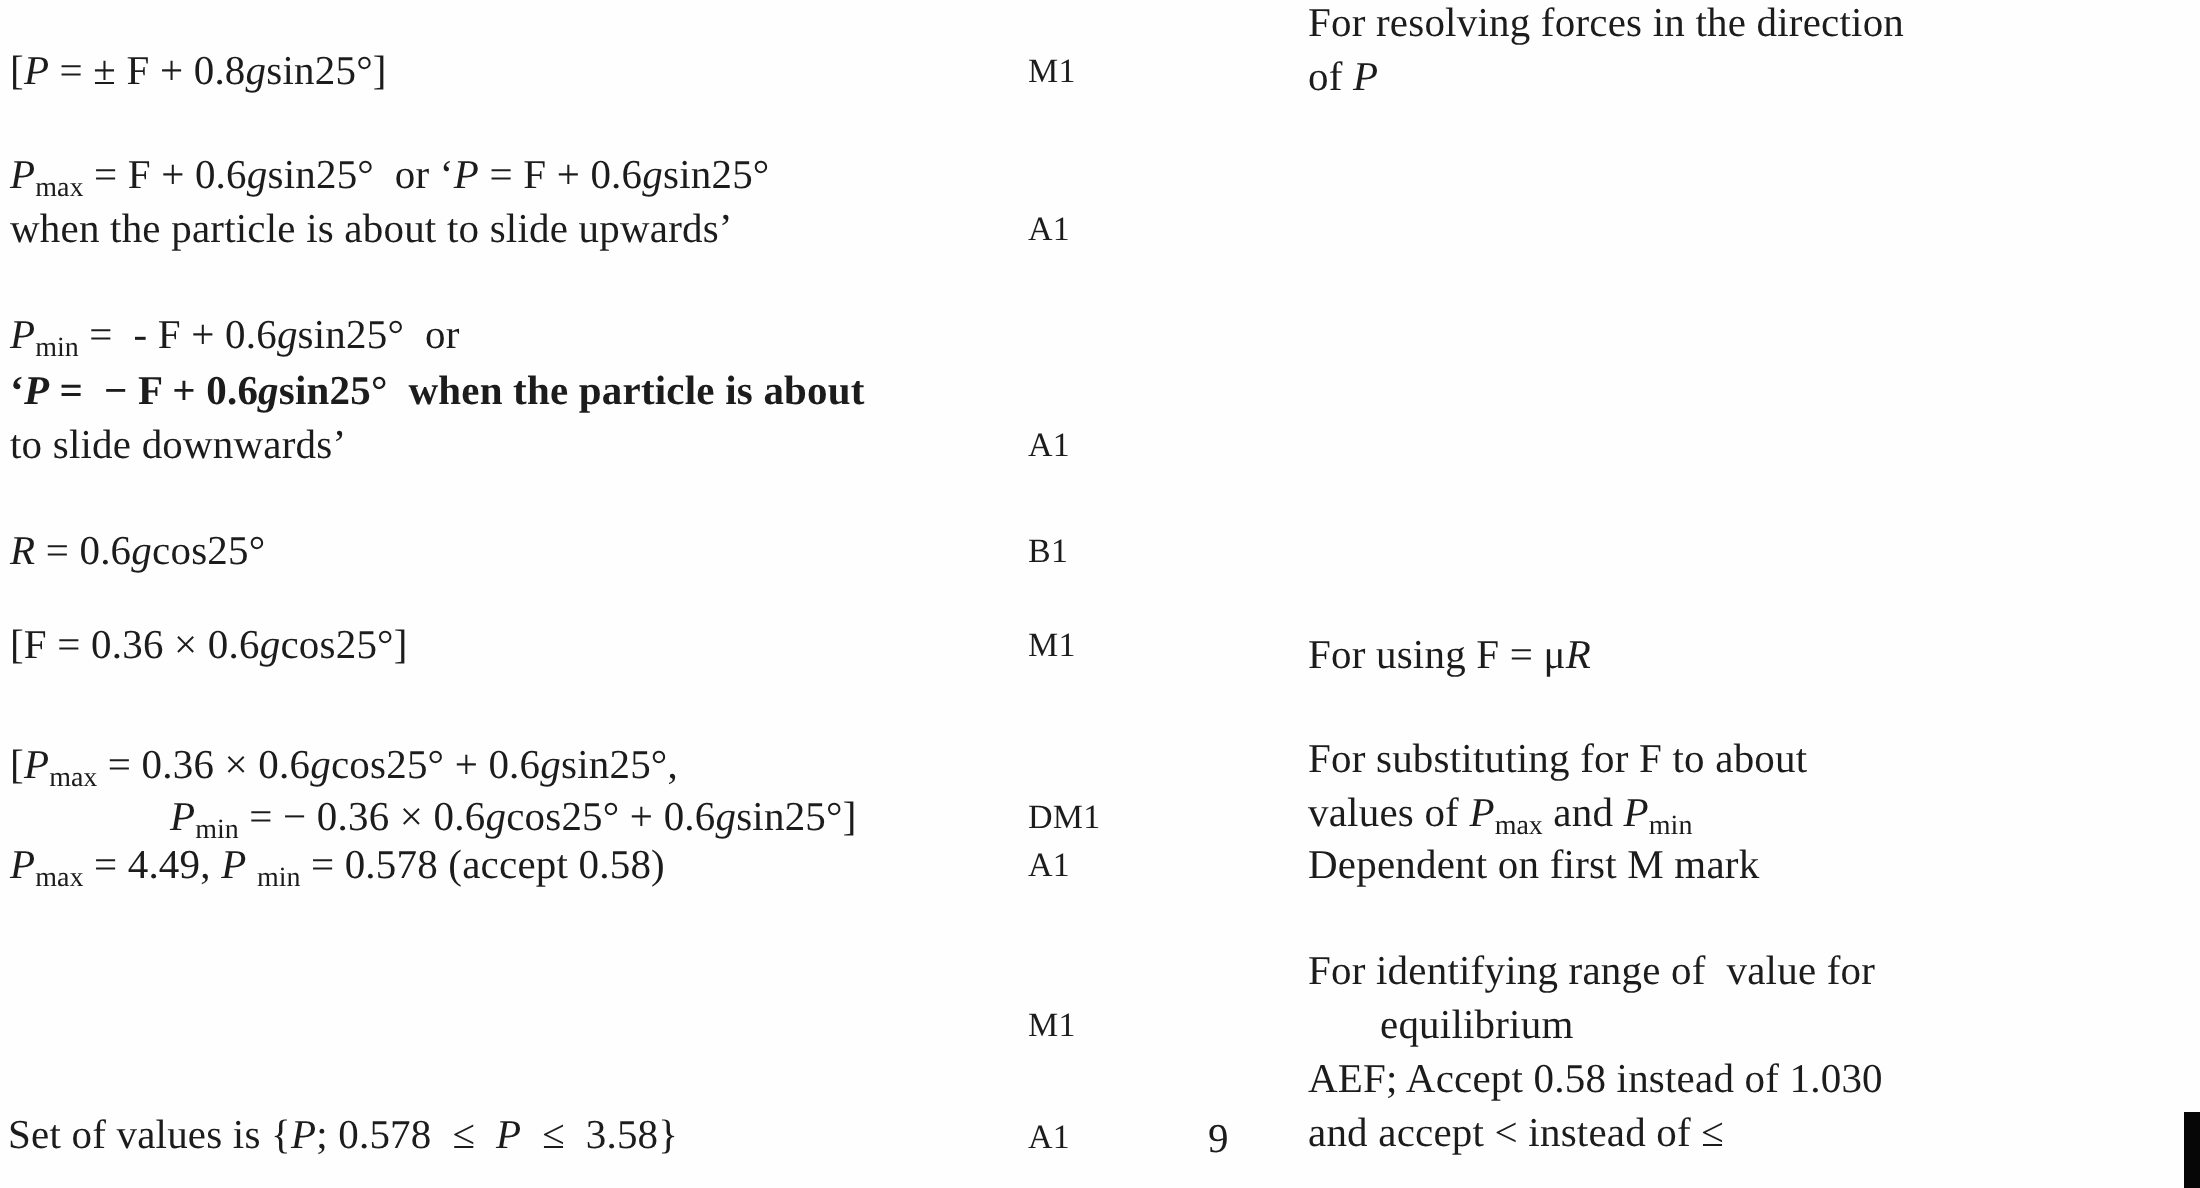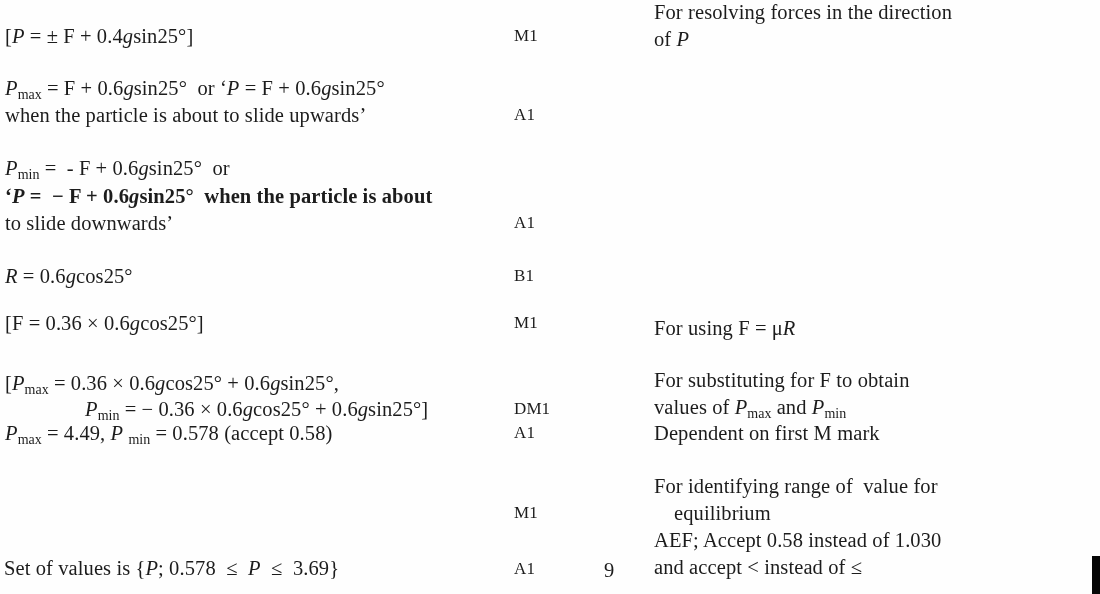--- a/index.html
+++ b/index.html
@@ -33,56 +33,56 @@
     width: 8px;
     height: 38px;
   }
 </style>
 </head>
 <body>
 
 <div class="page" style="background: rgb(254, 254, 254); color: rgb(28, 28, 28);">
 
   <div>
-    <div class="line" style="left:5px;  top:24px;"><span>[</span><span class="seg-i">P</span><span> = ± F + 0.4</span><span class="seg-i">g</span><span>sin25°]</span></div>
+    <div class="line" style="left:5px;  top:24px;"><span>[</span><span class="seg-i">P</span><span> = ± F + 0.8</span><span class="seg-i">g</span><span>sin25°]</span></div>
     <div class="line" style="left:5px;  top:76px;"><span class="seg-i">P</span><span class="seg-sub">max</span><span> = F + 0.6</span><span class="seg-i">g</span><span>sin25°  or ‘</span><span class="seg-i">P</span><span> = F + 0.6</span><span class="seg-i">g</span><span>sin25°</span></div>
     <div class="line" style="left:5px;  top:103px;"><span>when the particle is about to slide upwards’</span></div>
     <div class="line" style="left:5px;  top:156px;"><span class="seg-i">P</span><span class="seg-sub">min</span><span> =  - F + 0.6</span><span class="seg-i">g</span><span>sin25°  or</span></div>
     <div class="line" style="left:5px;  top:184px;font-weight:bold;"><span>‘</span><span class="seg-i">P</span><span> =  − F + 0.6</span><span class="seg-i">g</span><span>sin25°  when the particle is about</span></div>
     <div class="line" style="left:5px;  top:211px;"><span>to slide downwards’</span></div>
     <div class="line" style="left:5px;  top:264px;"><span class="seg-i">R</span><span> = 0.6</span><span class="seg-i">g</span><span>cos25°</span></div>
     <div class="line" style="left:5px;  top:311px;"><span>[F = 0.36 × 0.6</span><span class="seg-i">g</span><span>cos25°]</span></div>
     <div class="line" style="left:5px;  top:371px;"><span>[</span><span class="seg-i">P</span><span class="seg-sub">max</span><span> = 0.36 × 0.6</span><span class="seg-i">g</span><span>cos25° + 0.6</span><span class="seg-i">g</span><span>sin25°,</span></div>
     <div class="line" style="left:85px; top:397px;"><span class="seg-i">P</span><span class="seg-sub">min</span><span> = − 0.36 × 0.6</span><span class="seg-i">g</span><span>cos25° + 0.6</span><span class="seg-i">g</span><span>sin25°]</span></div>
     <div class="line" style="left:5px;  top:421px;"><span class="seg-i">P</span><span class="seg-sub">max</span><span> = 4.49, </span><span class="seg-i">P</span><span> </span><span class="seg-sub">min</span><span> = 0.578 (accept 0.58)</span></div>
-    <div class="line" style="left:4px;  top:556px;"><span>Set of values is {</span><span class="seg-i">P</span><span>; 0.578  ≤  </span><span class="seg-i">P</span><span>  ≤  3.69}</span></div>
+    <div class="line" style="left:4px;  top:556px;"><span>Set of values is {</span><span class="seg-i">P</span><span>; 0.578  ≤  </span><span class="seg-i">P</span><span>  ≤  3.58}</span></div>
   </div>
 
   <div>
     <div class="line mark" style="left:514px; top:24px;">M1</div>
     <div class="line mark" style="left:514px; top:103px;">A1</div>
     <div class="line mark" style="left:514px; top:211px;">A1</div>
     <div class="line mark" style="left:514px; top:264px;">B1</div>
     <div class="line mark" style="left:514px; top:311px;">M1</div>
     <div class="line mark" style="left:514px; top:397px;">DM1</div>
     <div class="line mark" style="left:514px; top:421px;">A1</div>
     <div class="line mark" style="left:514px; top:501px;">M1</div>
     <div class="line mark" style="left:514px; top:557px;">A1</div>
   </div>
 
   <div class="line" style="left:604px; top:558px;">9</div>
 
   <div>
     <div class="line" style="left:654px; top:0px;"><span>For resolving forces in the direction</span></div>
     <div class="line" style="left:654px; top:27px;"><span>of </span><span class="seg-i">P</span></div>
     <div class="line" style="left:654px; top:316px;"><span>For using F = μ</span><span class="seg-i">R</span></div>
-    <div class="line" style="left:654px; top:368px;"><span>For substituting for F to obtain</span></div>
+    <div class="line" style="left:654px; top:368px;"><span>For substituting for F to about</span></div>
     <div class="line" style="left:654px; top:395px;"><span>values of </span><span class="seg-i">P</span><span class="seg-sub">max</span><span> and </span><span class="seg-i">P</span><span class="seg-sub">min</span></div>
     <div class="line" style="left:654px; top:421px;"><span>Dependent on first M mark</span></div>
     <div class="line" style="left:654px; top:474px;"><span>For identifying range of  value for</span></div>
-    <div class="line" style="left:674px; top:501px;text-align:center;"><span>equilibrium</span></div>
+    <div class="line" style="left:690px; top:501px;text-align:center;"><span>equilibrium</span></div>
     <div class="line" style="left:654px; top:528px;"><span>AEF; Accept 0.58 instead of 1.030</span></div>
     <div class="line" style="left:654px; top:555px;"><span>and accept &lt; instead of ≤</span></div>
   </div>
 
   <div class="edge-bar" style="background: rgb(6, 6, 6);"></div>
 
 </div>
 
 </body></html>

